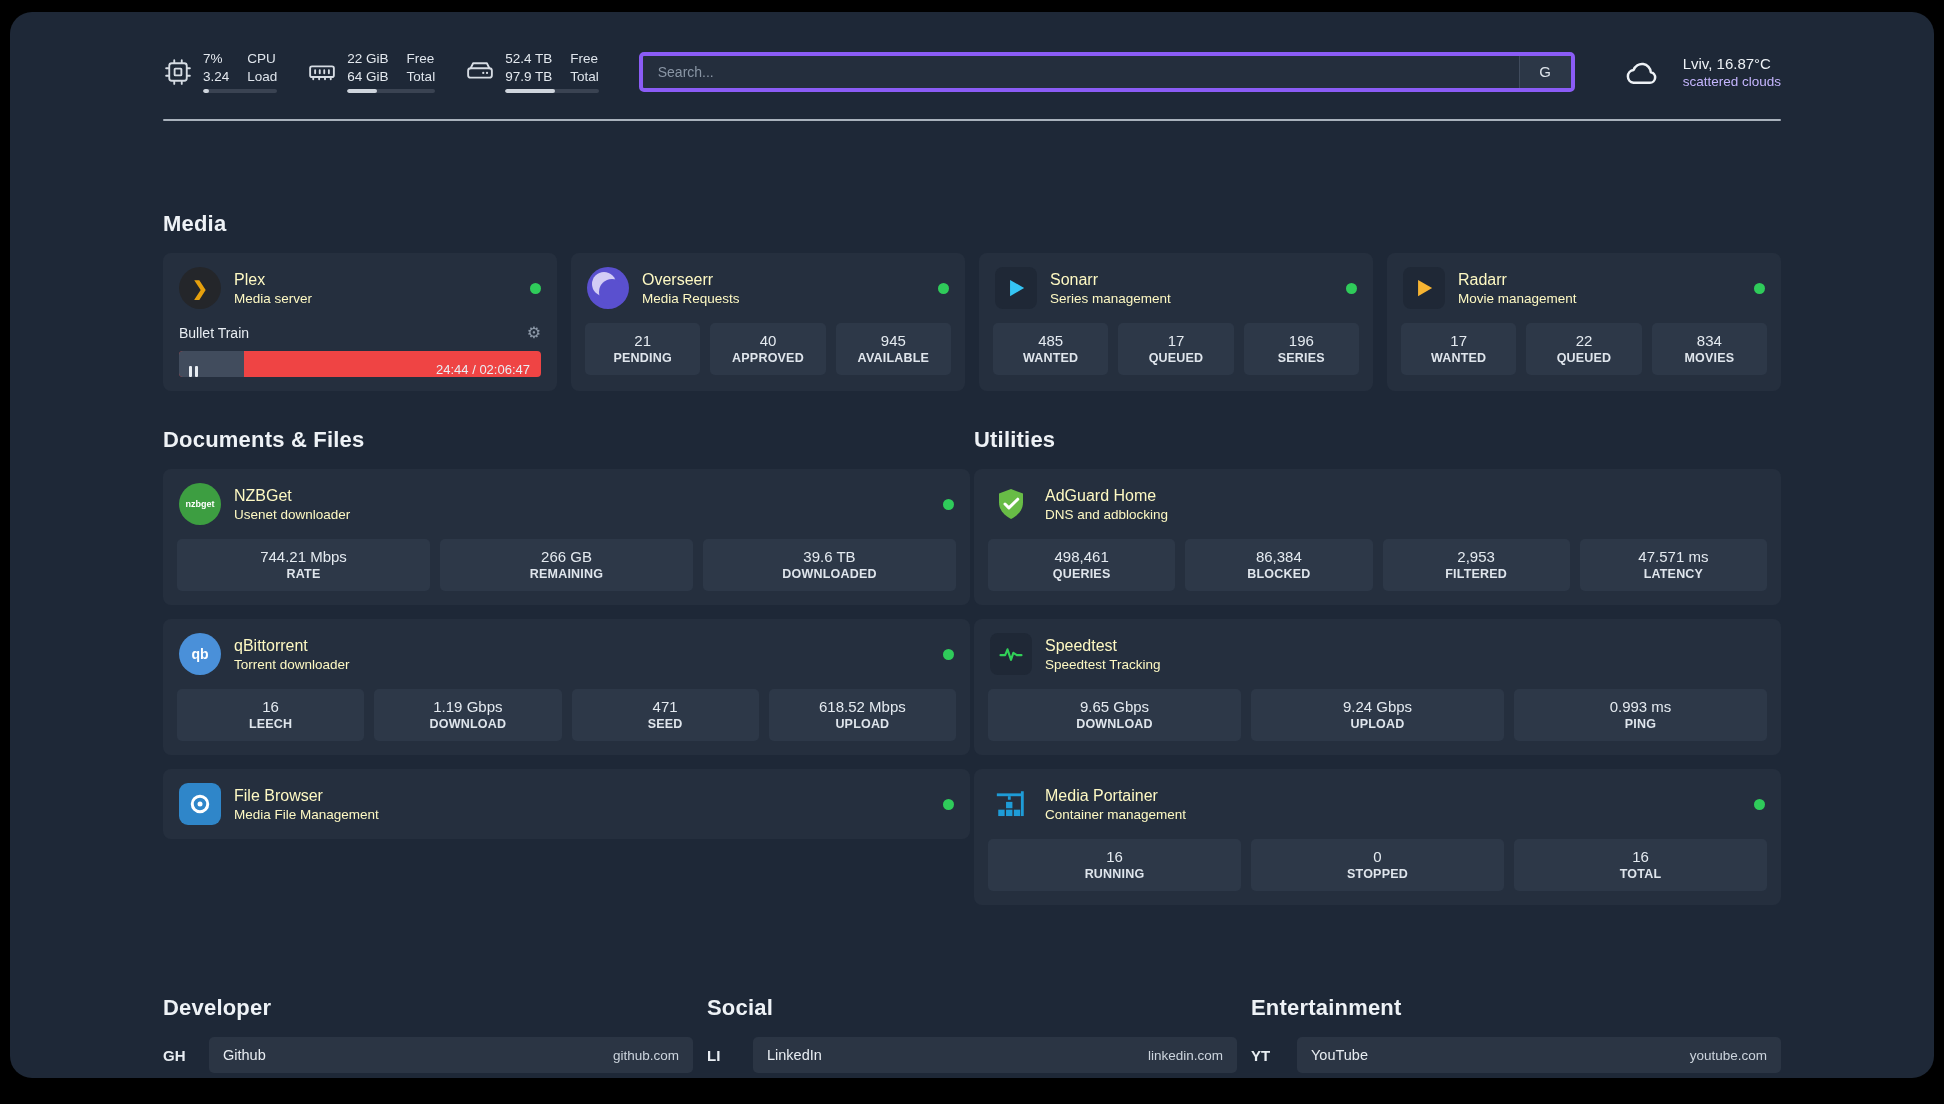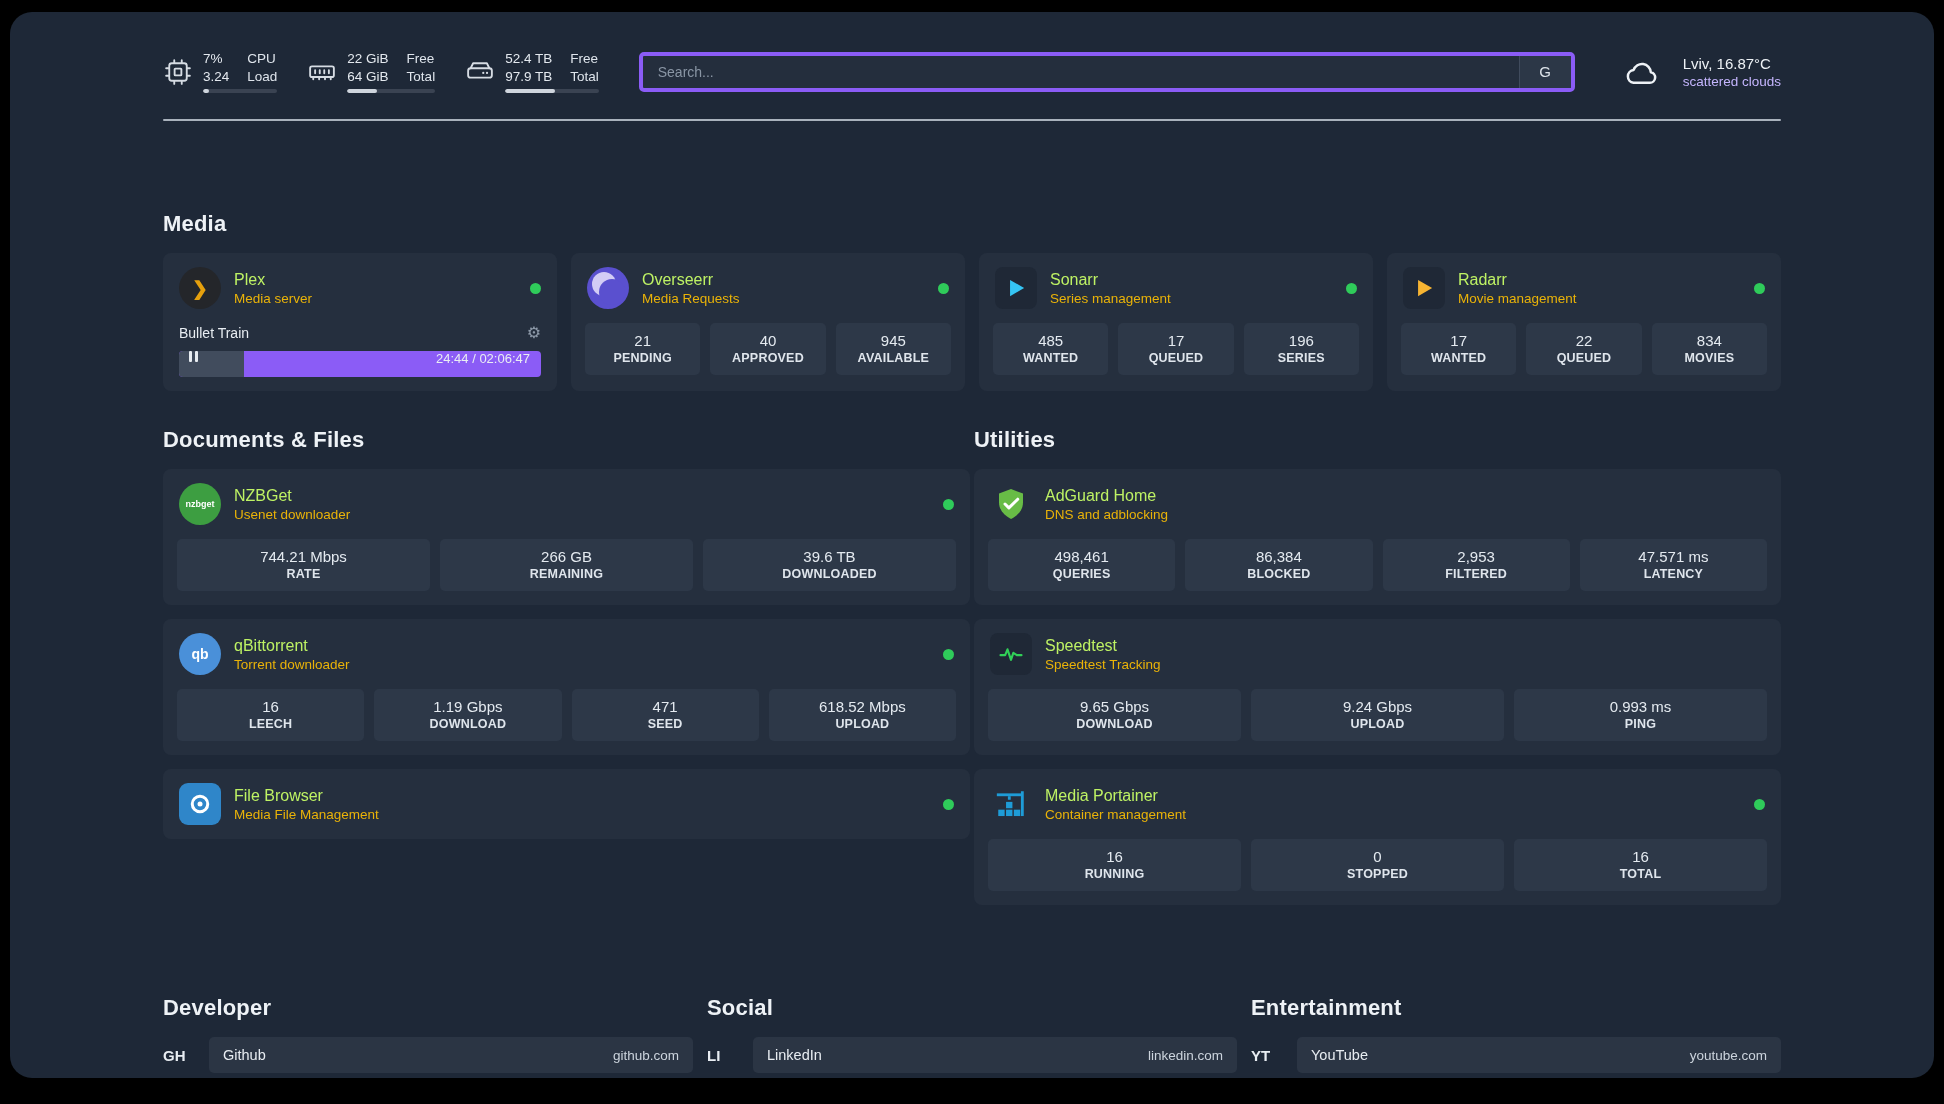--- a/index.html
+++ b/index.html
@@ -36,34 +36,34 @@
   
   section h2 { font-size: 22px; font-weight: 600; color: #eef2f6; margin-bottom: 16px; letter-spacing: .2px; }
   .section-media { margin-top: 90px; }
   .cols2 { margin-top: 36px; display: grid; grid-template-columns: 1fr 1fr; gap: 4px; align-items: start; }
   .grid4 { display: grid; grid-template-columns: repeat(4, 1fr); gap: 14px; }
   .col-stack .card { margin-bottom: 14px; }
 
   .card { background: #252f3e; border-radius: 8px; }
   .card-head { display: flex; align-items: center; gap: 13px; padding: 14px 16px; }
   .svc-icon { width: 42px; height: 42px; flex: none; display: flex; align-items: center; justify-content: center; }
-  .svc-name { font-size: 16px; font-weight: 500; color: #bef264; line-height: 1.3; }
-  .svc-desc { font-size: 13.5px; color: #eab308; }
+  .svc-name { font-size: 16px; font-weight: 500; color: #fef9c3; line-height: 1.3; }
+  .svc-desc { font-size: 13.5px; color: #fef9c3; }
   .dot { width: 11px; height: 11px; border-radius: 50%; background: #2fcb5a; margin-left: auto; flex: none; }
 
   .stats { display: flex; gap: 10px; padding: 0 14px 14px; }
   .stat { flex: 1; background: #2d3848; border-radius: 5px; text-align: center; padding: 9px 4px 10px; }
   .stat-value { font-size: 15px; color: #e4eaf0; }
   .stat-label { font-size: 12.5px; font-weight: 700; color: #dfe5ec; margin-top: 2px; letter-spacing: .2px; }
 
   
   .player { padding: 0 16px 14px; }
   .player-top { display: flex; justify-content: space-between; align-items: center; font-size: 14px; color: #e8edf2; margin-bottom: 9px; }
   .gear { color: #8d99a8; font-size: 16px; cursor: pointer; }
-  .player-bar { position: relative; height: 26px; background: #8b5cf6; border-radius: 4px; overflow: hidden; display: flex; align-items: flex-start; }
+  .player-bar { position: relative; height: 26px; background: #ef4444; border-radius: 4px; overflow: hidden; display: flex; align-items: flex-end; }
   .player-fill { position: absolute; left: 0; top: 0; bottom: 0; background: #414c5d; }
   .pause { position: relative; display: flex; gap: 3px; margin-left: 10px; cursor: pointer; }
   .pause i { width: 3px; height: 11px; background: #e8edf2; border-radius: 1px; }
   .ptime { position: absolute; right: 11px; font-size: 13px; color: #e9eef3; }
 
   
   .icon-plex { background: #24262a; border-radius: 50%; color: #e5a00d; font-weight: 700; font-size: 19px; }
   .icon-overseerr { position: relative; border-radius: 50%; background: #5a50cf; overflow: hidden; }
   .icon-overseerr::before { content: ""; position: absolute; left: 5px; top: 5px; width: 24px; height: 24px; border-radius: 50%; background: #d3ccf5; }
   .icon-overseerr::after { content: ""; position: absolute; right: 4px; bottom: 4px; width: 26px; height: 26px; border-radius: 50%; background: #5a50cf; }

